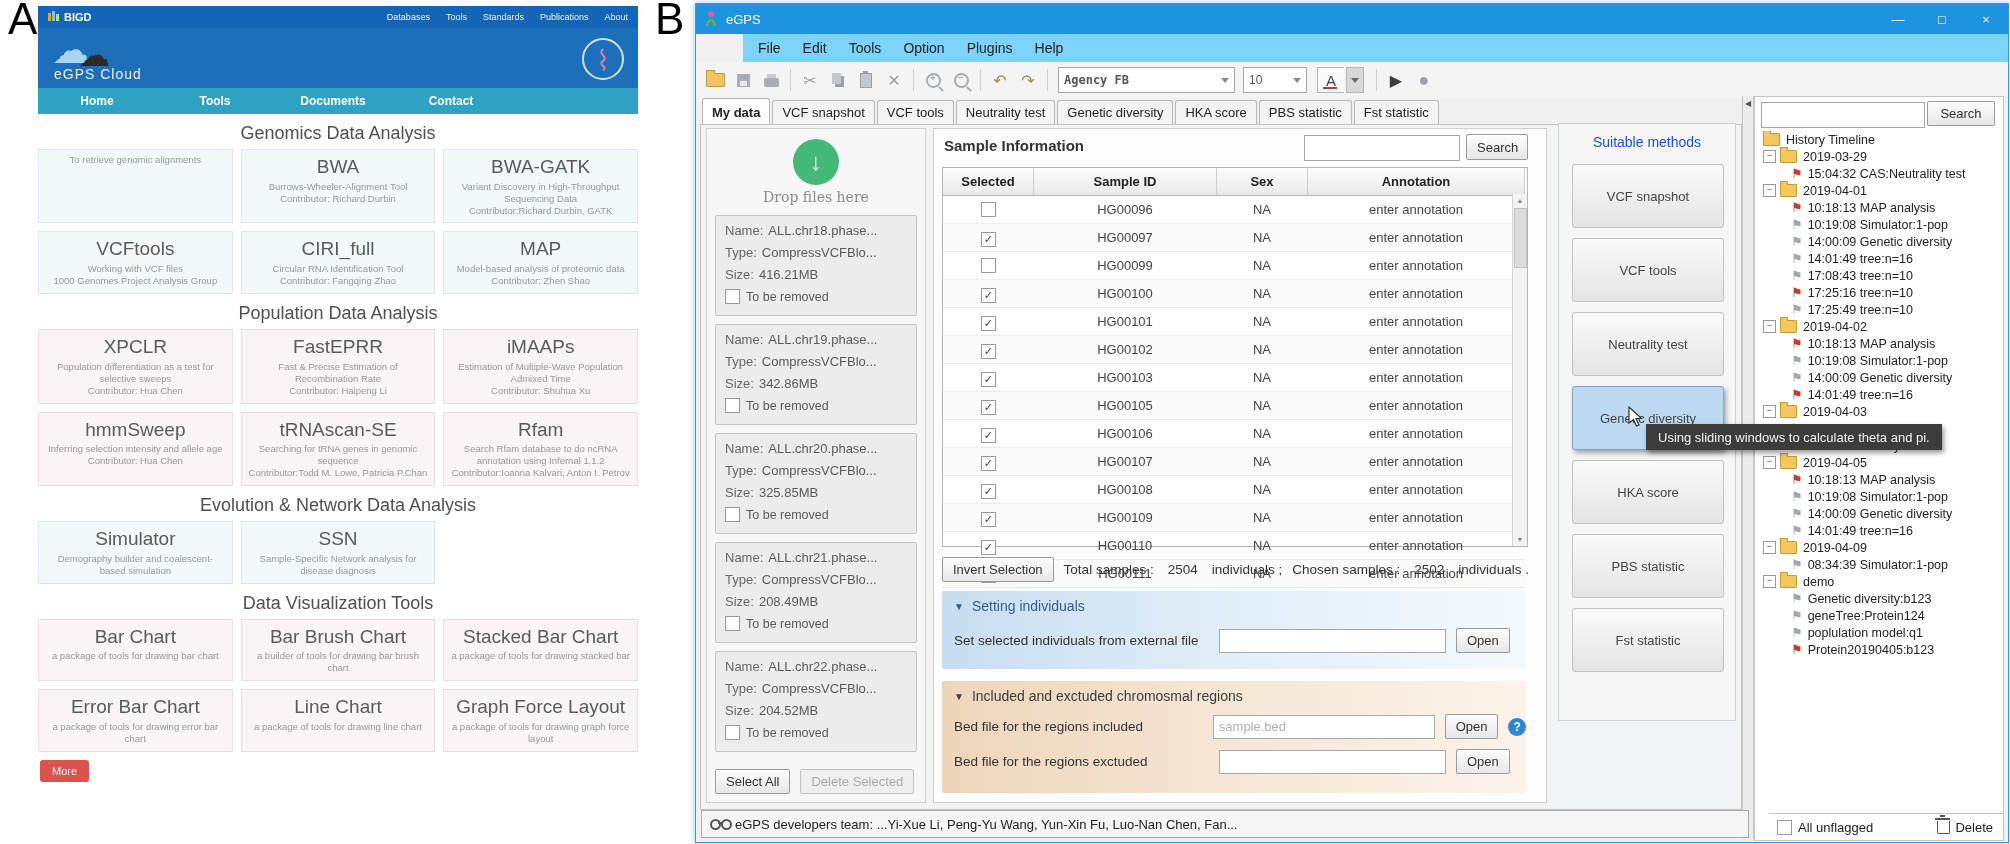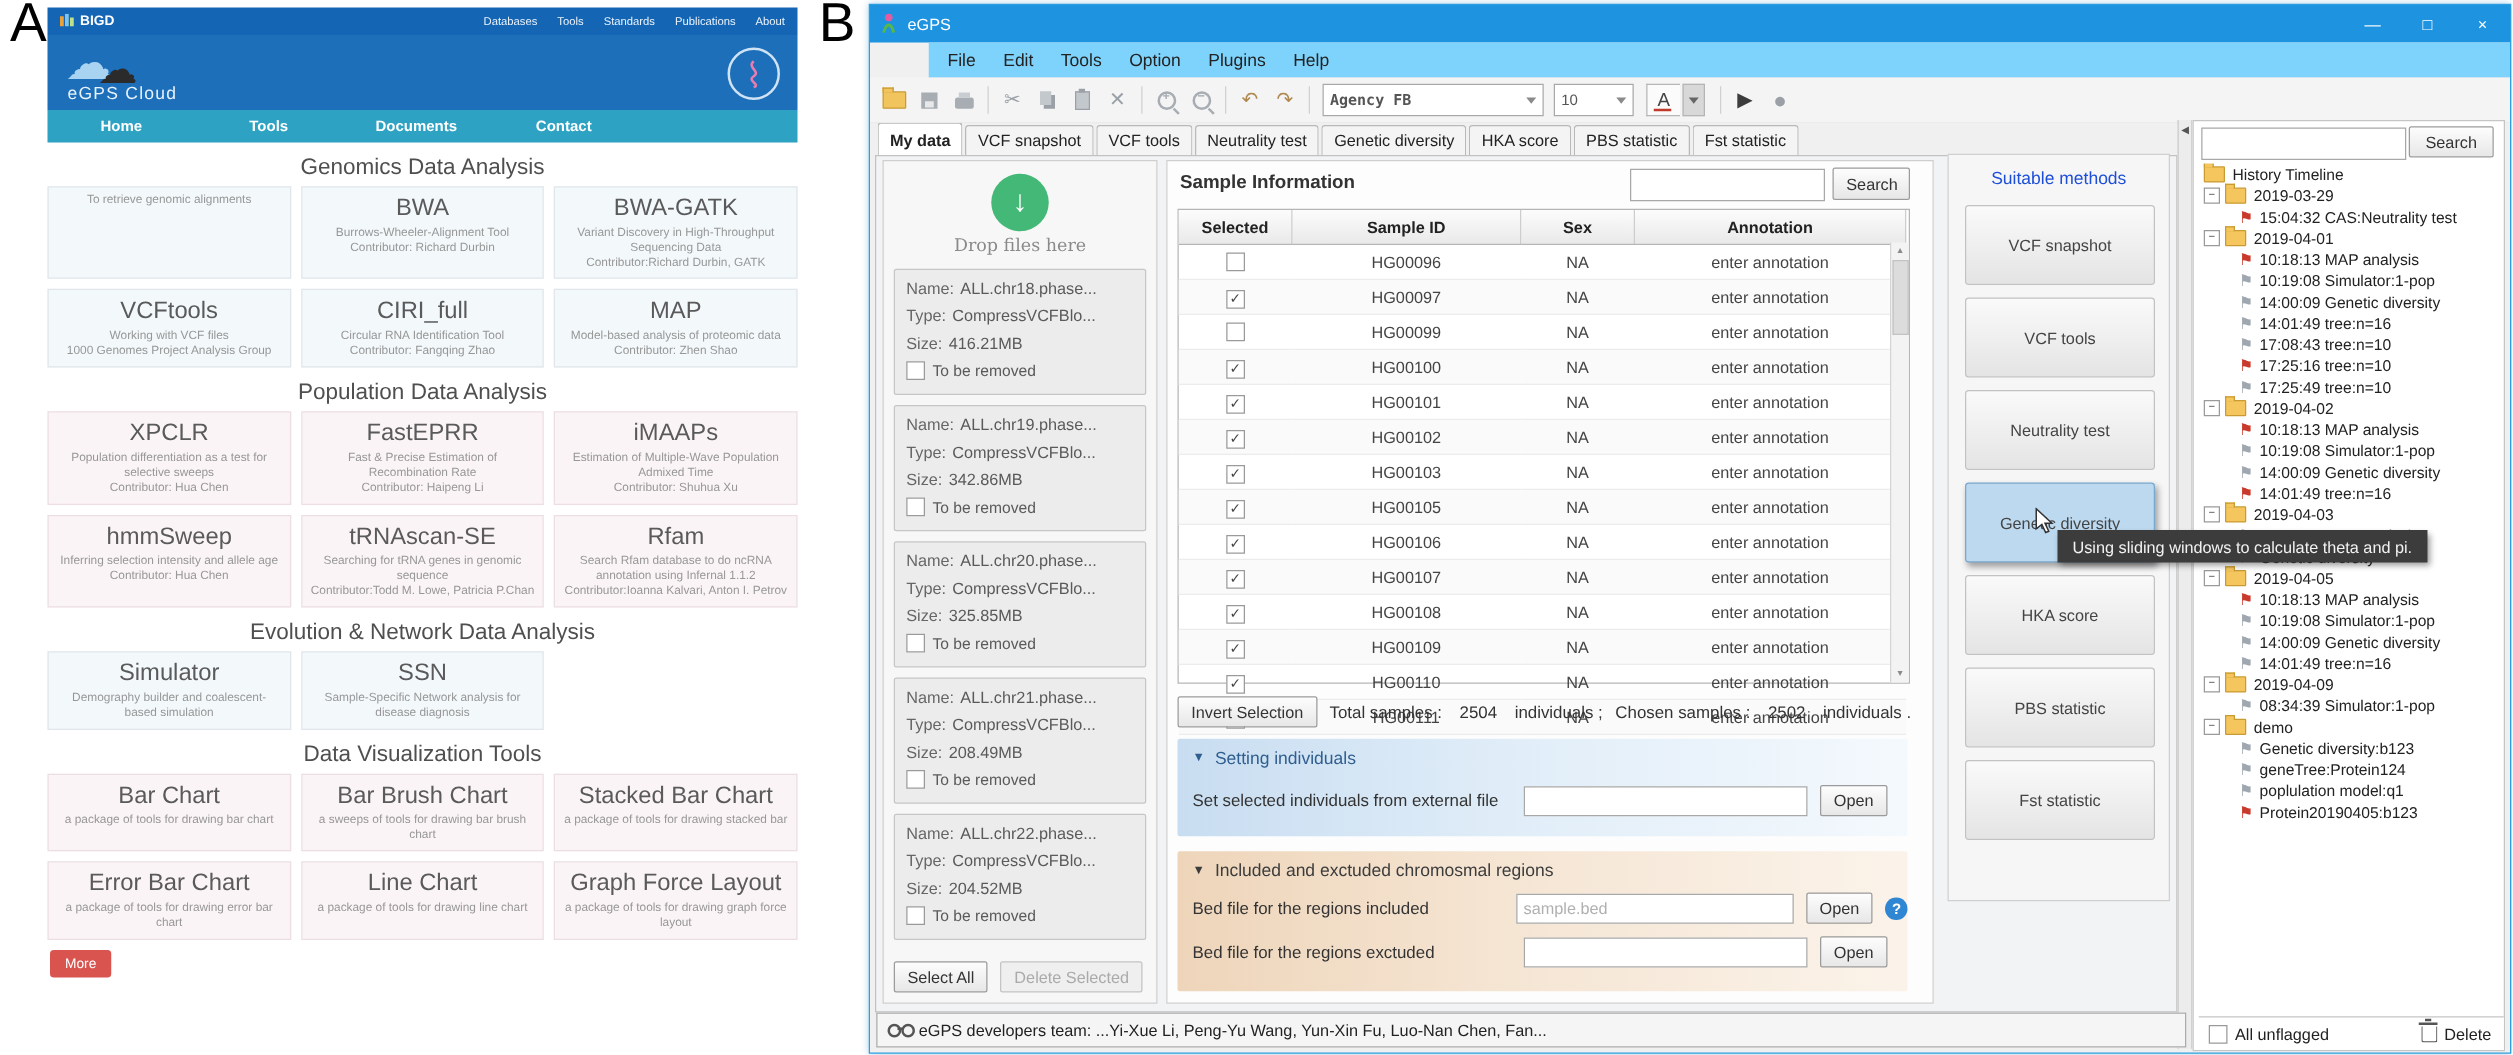--- a/index.html
+++ b/index.html
@@ -150,21 +150,21 @@
   .tp-search-btn{position:absolute;left:172px;top:4px;width:68px;height:25px;}
   .treebox{position:absolute;left:2px;top:34px;right:2px;bottom:28px;overflow:hidden;font-size:12.5px;color:#222;}
   .trow{height:17px;display:flex;align-items:center;white-space:nowrap;}
   .trow .exp{width:11px;height:11px;border:1px solid #9a9a9a;background:#fff;font-size:9px;line-height:9px;text-align:center;color:#444;
              margin:0 4px 0 6px;flex:none;}
   .folder{width:15px;height:11px;background:#f5c65d;border:1px solid #c99b33;border-radius:1px;position:relative;margin-right:6px;flex:none;}
   .folder::before{content:"";position:absolute;left:-1px;top:-4px;width:6px;height:3px;background:#f5c65d;border:1px solid #c99b33;border-bottom:none;}
   .flag{font-size:13px;margin:0 5px 0 34px;flex:none;}
   .flag.red{color:#c9392c;} .flag.gray{color:#9fa8b0;}
   .trow.root{padding-left:6px;}
-  .tp-bottom{position:absolute;left:4px;right:0;bottom:0;height:26px;border-top:1px solid #c5c5c5;background:#fff;
+  .tp-bottom{position:absolute;left:14px;right:0;bottom:0;height:26px;border-top:1px solid #c5c5c5;background:#fff;
              display:flex;align-items:center;font-size:13px;color:#222;}
   .tp-bottom .cb{margin:0 6px 0 8px;}
   .trash{width:11px;height:12px;border:1px solid #555;border-top:none;border-radius:0 0 2px 2px;position:relative;margin:0 5px 0 auto;}
   .trash::before{content:"";position:absolute;top:-3px;left:-3px;width:15px;height:2px;background:#555;}
   .trash::after{content:"";position:absolute;top:-6px;left:2px;width:5px;height:2px;background:#555;}
   .del-label{margin-right:10px;}
 
   
   .statusbar{position:absolute;left:5px;top:806px;width:1046px;height:26px;background:#f5f5f5;border:1px solid #ababab;
              display:flex;align-items:center;font-size:13px;color:#222;}
@@ -292,21 +292,21 @@
           </div>
         </div>
         <div class="sec-title">Data Visualization Tools</div>
         <div class="cards">
           <div class="card pink">
             <div class="card-title">Bar Chart</div>
             <div class="card-line">a package of tools for drawing bar chart</div>
           </div>
           <div class="card pink">
             <div class="card-title">Bar Brush Chart</div>
-            <div class="card-line">a sweeps of tools for drawing bar brush chart</div>
+            <div class="card-line">a builder of tools for drawing bar brush chart</div>
           </div>
           <div class="card pink">
             <div class="card-title">Stacked Bar Chart</div>
             <div class="card-line">a package of tools for drawing stacked bar</div>
           </div>
           <div class="card pink">
             <div class="card-title">Error Bar Chart</div>
             <div class="card-line">a package of tools for drawing error bar chart</div>
           </div>
           <div class="card pink">

